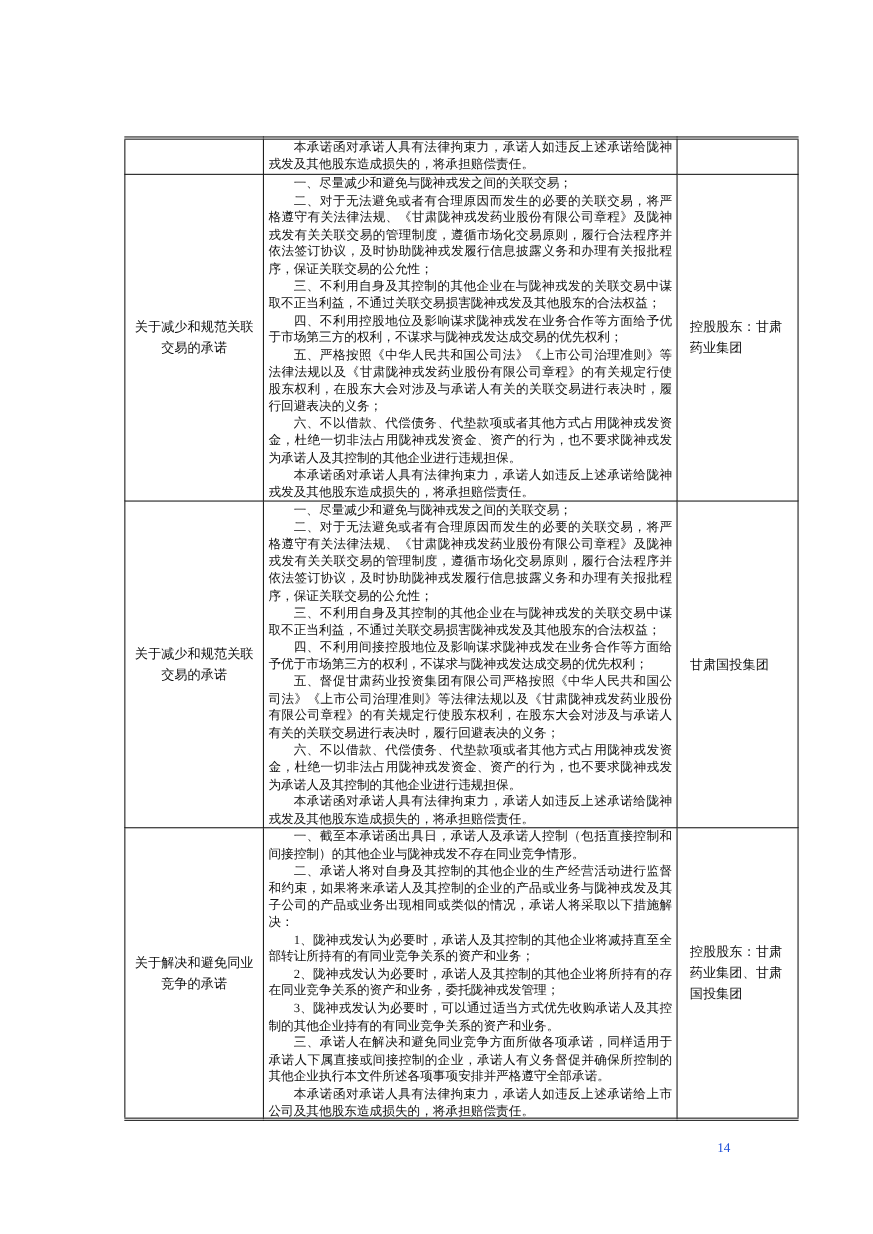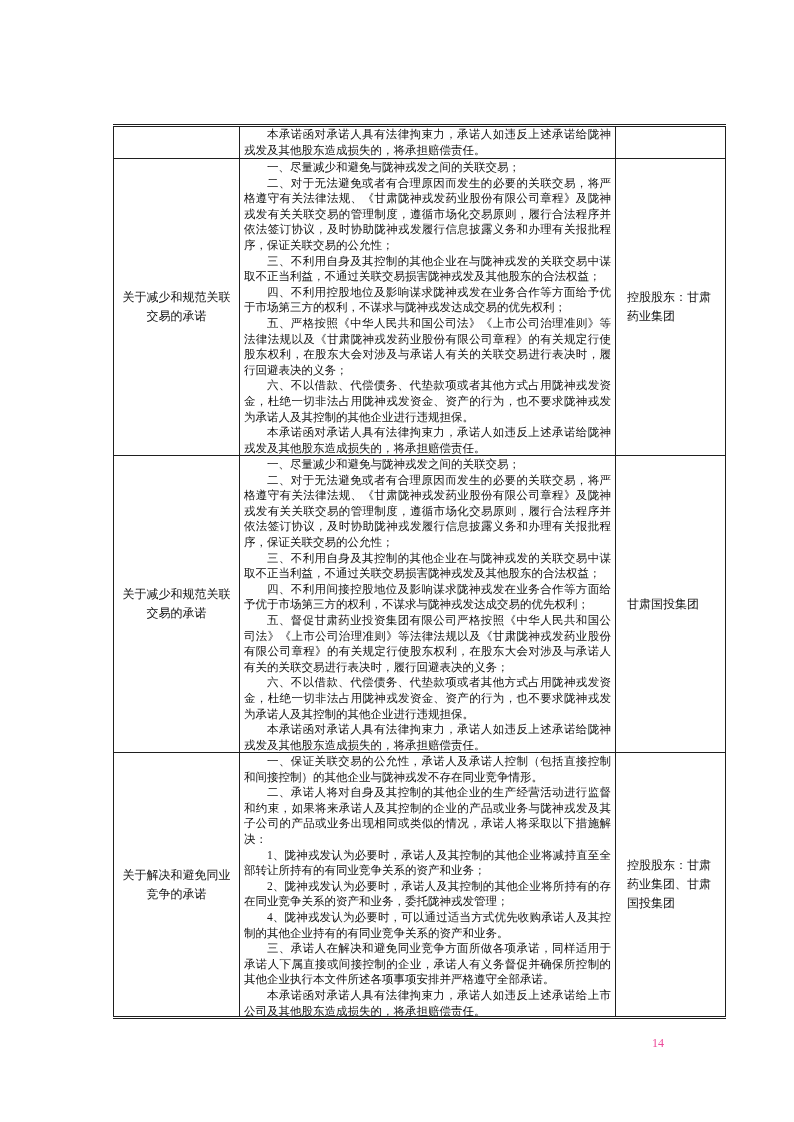--- a/index.html
+++ b/index.html
@@ -66,21 +66,21 @@
   tr.r1 .clip { height: 31px; }
   tr.r2 .clip { height: 295px; padding-top: 1px; }
   tr.r3 .clip { height: 295px; padding-top: 1px; }
   tr.r4 .clip { height: 262px; padding-top: 1px; }
   tr.r5 .clip { height: 36px; padding-top: 2px; }
   .page-number {
     position: absolute;
     left: 652px;
     top: 1036px;
     font-size: 12px;
-    color: #ec4899;
+    color: #1d4ed8;
   }
 </style>
 </head>
 <body>
 
 <div class="page">
 
   <table class="commitments">
     <tbody>
       <tr class="r1">
@@ -122,25 +122,25 @@
             <p>本承诺函对承诺人具有法律拘束力，承诺人如违反上述承诺给陇神戎发及其他股东造成损失的，将承担赔偿责任。</p>
           </div>
         </td>
         <td class="party-cell">甘肃国投集团</td>
       </tr>
 
       <tr class="r4">
         <td class="label-cell">关于解决和避免同业竞争的承诺</td>
         <td class="content-cell">
           <div class="clip">
-            <p>一、保证关联交易的公允性，承诺人及承诺人控制（包括直接控制和间接控制）的其他企业与陇神戎发不存在同业竞争情形。</p>
+            <p>一、截至本承诺函出具日，承诺人及承诺人控制（包括直接控制和间接控制）的其他企业与陇神戎发不存在同业竞争情形。</p>
             <p>二、承诺人将对自身及其控制的其他企业的生产经营活动进行监督和约束，如果将来承诺人及其控制的企业的产品或业务与陇神戎发及其子公司的产品或业务出现相同或类似的情况，承诺人将采取以下措施解决：</p>
             <p>1、陇神戎发认为必要时，承诺人及其控制的其他企业将减持直至全部转让所持有的有同业竞争关系的资产和业务；</p>
             <p>2、陇神戎发认为必要时，承诺人及其控制的其他企业将所持有的存在同业竞争关系的资产和业务，委托陇神戎发管理；</p>
-            <p>4、陇神戎发认为必要时，可以通过适当方式优先收购承诺人及其控制的其他企业持有的有同业竞争关系的资产和业务。</p>
+            <p>3、陇神戎发认为必要时，可以通过适当方式优先收购承诺人及其控制的其他企业持有的有同业竞争关系的资产和业务。</p>
             <p>三、承诺人在解决和避免同业竞争方面所做各项承诺，同样适用于承诺人下属直接或间接控制的企业，承诺人有义务督促并确保所控制的其他企业执行本文件所述各项事项安排并严格遵守全部承诺。</p>
             <p>本承诺函对承诺人具有法律拘束力，承诺人如违反上述承诺给上市公司及其他股东造成损失的，将承担赔偿责任。</p>
           </div>
         </td>
         <td class="party-cell">控股股东：甘肃药业集团、甘肃国投集团</td>
       </tr>
 
     </tbody>
   </table>
 

